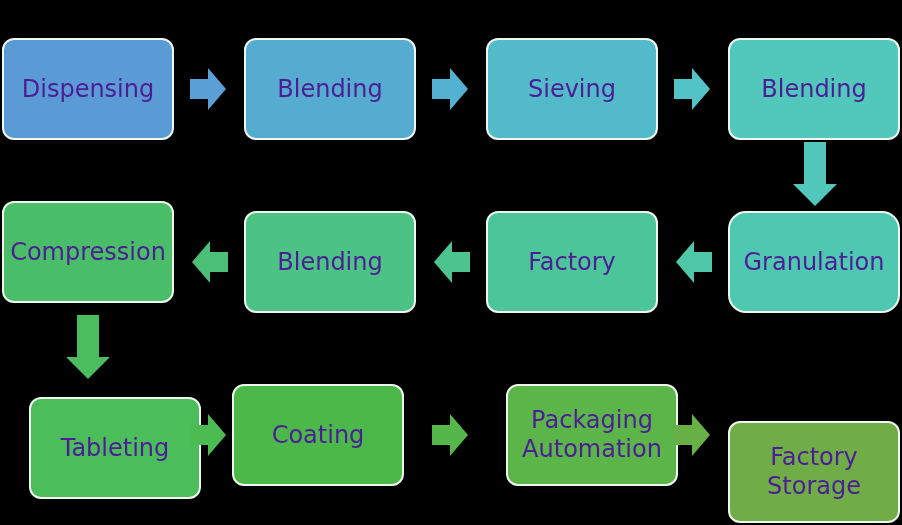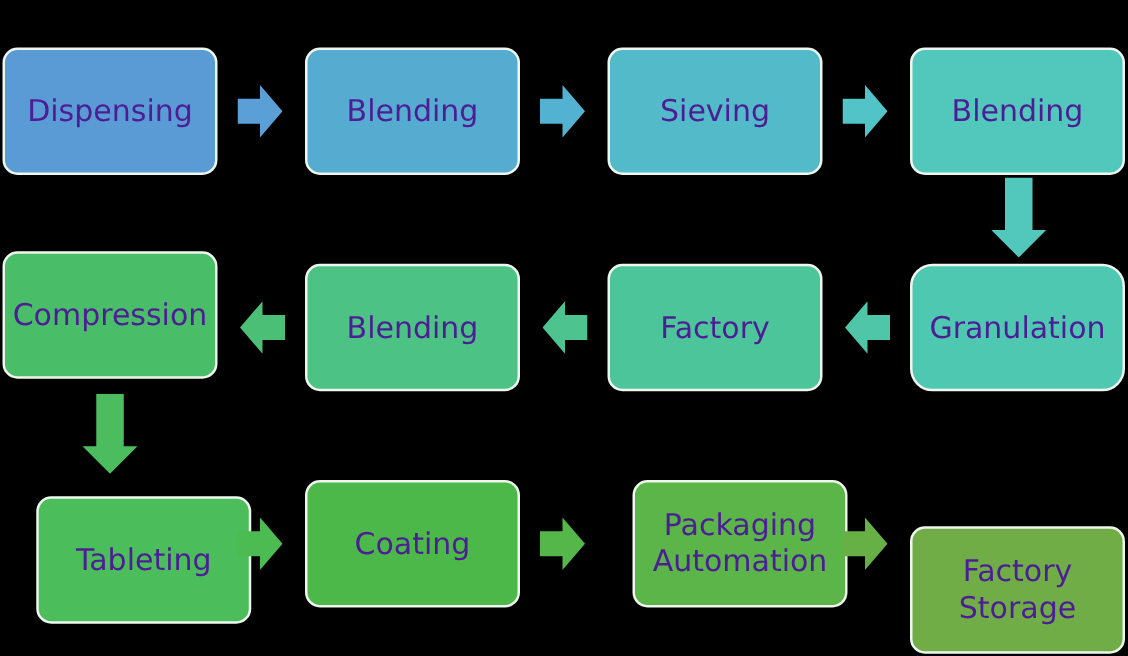--- a/index.html
+++ b/index.html
@@ -23,21 +23,21 @@
   <div class="box" style="left: 244px; top: 38px; background: rgb(86, 171, 208);">Blending</div>
   <div class="box" style="left: 486px; top: 38px; background: rgb(82, 186, 200);">Sieving</div>
   <div class="box" style="left: 728px; top: 38px; background: rgb(82, 200, 189);">Blending</div>
 
   <div class="box" style="left: 728px; top: 211px; background: rgb(79, 200, 178); border-radius: 18px;">Granulation</div>
   <div class="box" style="left: 486px; top: 211px; background: rgb(77, 197, 154);">Factory</div>
   <div class="box" style="left: 244px; top: 211px; background: rgb(76, 195, 133);">Blending</div>
   <div class="box" style="left: 2px; top: 201px; background: rgb(74, 189, 105);">Compression</div>
 
   <div class="box" style="left: 2px; top: 397px; background: rgb(75, 189, 90); margin-left: 27px;">Tableting</div>
-  <div class="box" style="left: 244px; top: 384px; background: rgb(77, 184, 74);">Coating</div>
+  <div class="box" style="left: 232px; top: 384px; background: rgb(77, 184, 74);">Coating</div>
   <div class="box" style="left: 486px; top: 384px; background: rgb(91, 181, 72); margin-left: 20px;">Packaging
 Automation</div>
   <div class="box" style="left: 728px; top: 384px; background: rgb(112, 173, 71); margin-top: 37px;">Factory
 Storage</div>
 
   <div class="arrow" style="left:190px;top:68px;">
       <svg width="36" height="42">
         <polygon points="0,11 18,11 18,0 36,21 18,42 18,31 0,31" fill="#5aa0d6"></polygon>
       </svg>
     </div>

